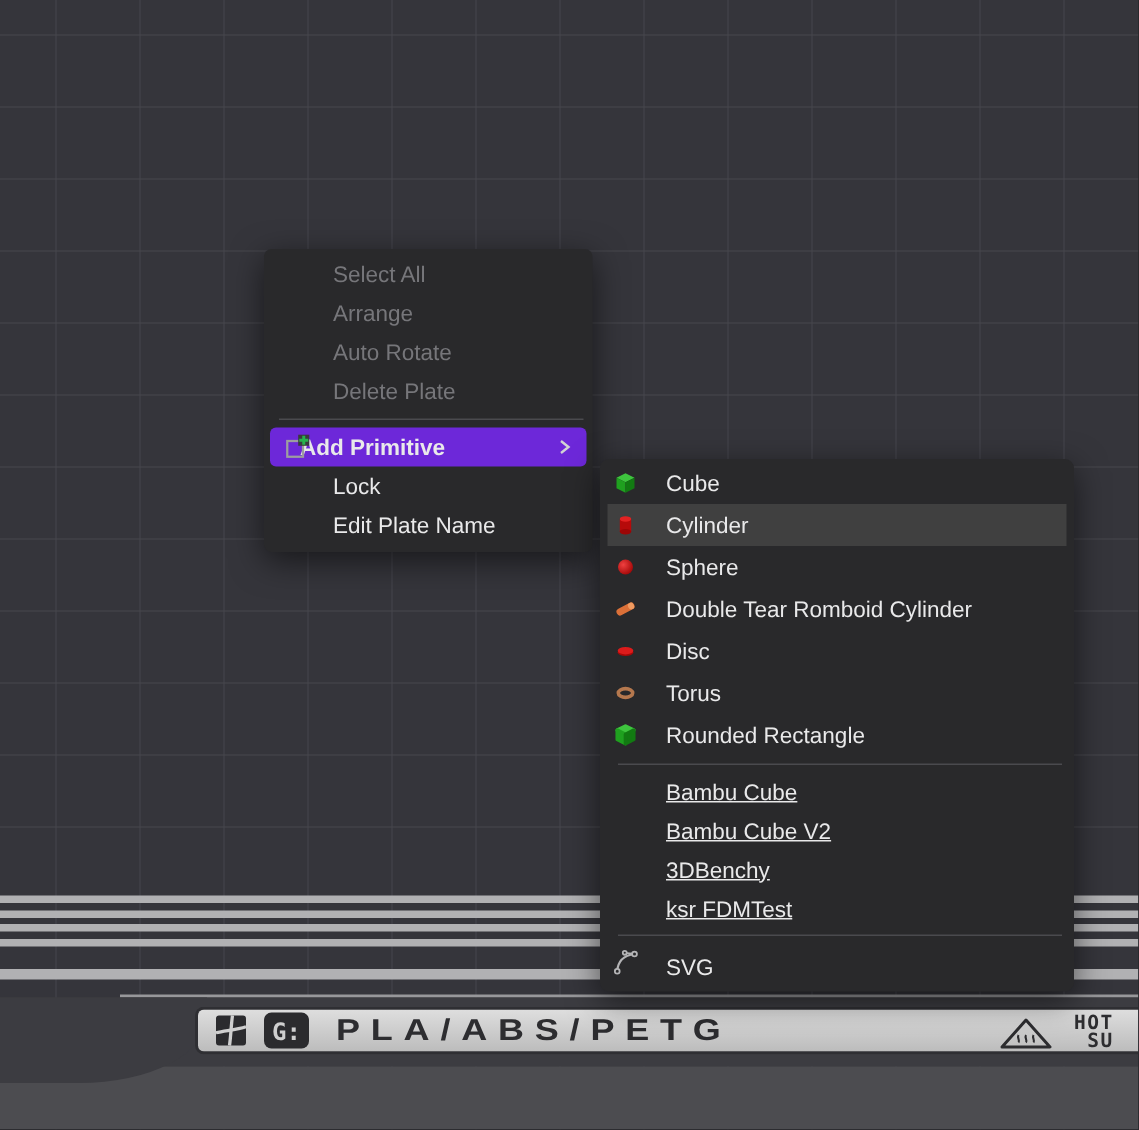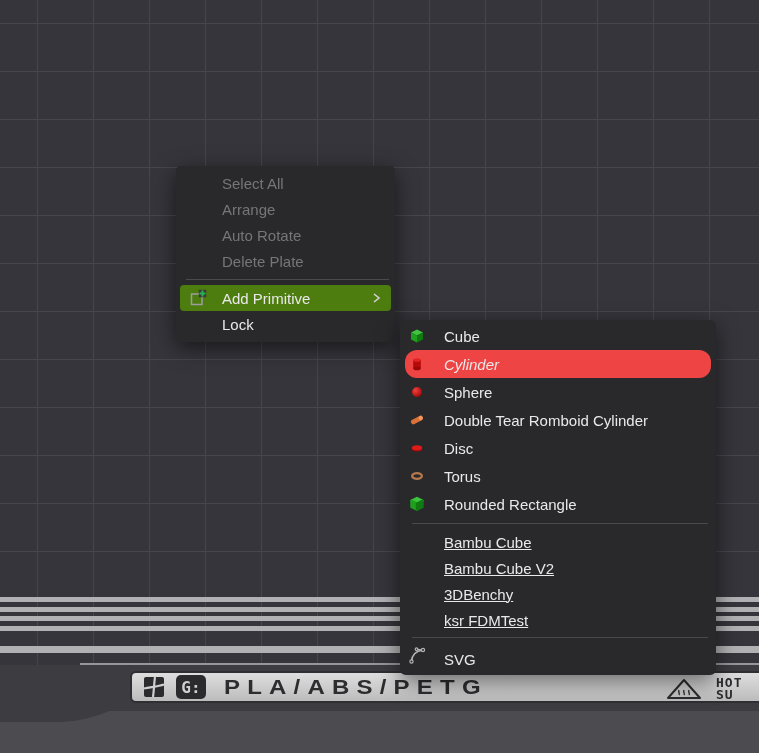--- a/index.html
+++ b/index.html
@@ -30,39 +30,39 @@
     box-sizing:border-box;display:flex;align-items:center;padding-left:9px;}
   .bambu-logo{flex:0 0 auto;}
   .g-logo{flex:0 0 auto;margin-left:9px;width:30px;height:24px;background:#2b2b2e;
     border-radius:5px;color:#cfcfcf;font-weight:bold;font-size:16px;
     display:flex;align-items:center;justify-content:center;
     font-family:"DejaVu Sans Mono",monospace;}
   .material-label{margin-left:18px;font-size:20px;font-weight:bold;color:#2d2d30;
     letter-spacing:6px;transform:scaleX(1.2);transform-origin:left center;white-space:nowrap;}
   .hot-warning{position:absolute;left:534px;top:4px;display:flex;align-items:center;gap:14px;}
   .hot-text{font-size:13px;font-weight:bold;color:#2d2d30;line-height:12px;
-    letter-spacing:1px;font-family:"DejaVu Sans Mono",monospace;white-space:nowrap;}
+    letter-spacing:1px;font-family:"DejaVu Sans Mono",monospace;white-space:nowrap;text-align:right;}
   
   .menu-panel{background:#29292b;box-shadow:0 6px 22px rgba(0,0,0,.55);box-sizing:border-box;}
   .context-menu{position:absolute;left:176px;top:166px;width:219px;border-radius:5px;
     padding:4px 0 5px;z-index:5;}
   .menu-row{height:26px;display:flex;align-items:center;position:relative;
     font-size:15px;color:#e9e9ea;padding-left:46px;cursor:default;}
   .menu-row.disabled{color:#76767a;}
-  .menu-row.highlight{background:#4d7c0f;margin:0 4px;padding-left:42px;border-radius:4px;}
+  .menu-row.highlight{background:#6d28d9;margin:0 4px;padding-left:20px;border-radius:4px;font-weight:bold;}
   .menu-row .row-icon{position:absolute;left:8px;top:3px;}
   .menu-row .chevron{position:absolute;right:8px;top:6px;}
   .menu-sep{height:1px;background:#4a4a4e;margin:5px 6px 5px 10px;}
   
-  .submenu{position:absolute;left:400px;top:320px;width:316px;border-radius:6px;
+  .submenu{position:absolute;left:400px;top:306px;width:316px;border-radius:6px;
     padding:2px 0 7px;z-index:6;}
   .sub-row{height:28px;display:flex;align-items:center;position:relative;
     font-size:15px;color:#e9e9ea;padding-left:44px;cursor:default;}
   .sub-row .p-icon{position:absolute;left:8px;top:5px;width:18px;height:18px;}
-  .sub-row.highlight{background:#ef4444;margin:0 5px;padding-left:39px;border-radius:12px;font-style:italic;}
+  .sub-row.highlight{background:#404040;margin:0 5px;padding-left:39px;border-radius:0;}
   .sub-row.highlight .p-icon{left:3px;}
   .model-row{height:26px;text-decoration:underline;}
   .svg-row{height:26px;align-items:flex-end;}
   .svg-row .p-icon{top:3px;width:20px;height:20px;}
   .sub-sep{height:1px;background:#4a4a4e;margin:5px 8px 5px 12px;}
   .sub-sep2{margin:4px 8px 4px 12px;}
 </style>
 </head>
 <body>
 
@@ -125,20 +125,23 @@
         <path d="M14.5,2.5 v6 M11.5,5.5 h6" stroke="#27b24e" stroke-width="2"></path>
       </svg>
       <span>Add Primitive</span>
       <svg class="chevron" width="14" height="14" viewBox="0 0 14 14">
         <path d="M5,3 L10,7 L5,11" fill="none" stroke="#d2d2d4" stroke-width="1.6"></path>
       </svg>
     </div>
     <div class="menu-row">
       <span>Lock</span>
     </div>
+    <div class="menu-row">
+      <span>Edit Plate Name</span>
+    </div>
   </div>
 
   <div class="submenu menu-panel">
 
     <div class="sub-row">
       <svg class="p-icon" viewBox="0 0 18 18">
         <polygon points="9,2.5 15,5.5 9,8.5 3,5.5" fill="#3ec43e"></polygon>
         <polygon points="3,5.5 9,8.5 9,15.5 3,12.5" fill="#1fa01f"></polygon>
         <polygon points="15,5.5 9,8.5 9,15.5 15,12.5" fill="#127a12"></polygon>
       </svg>

